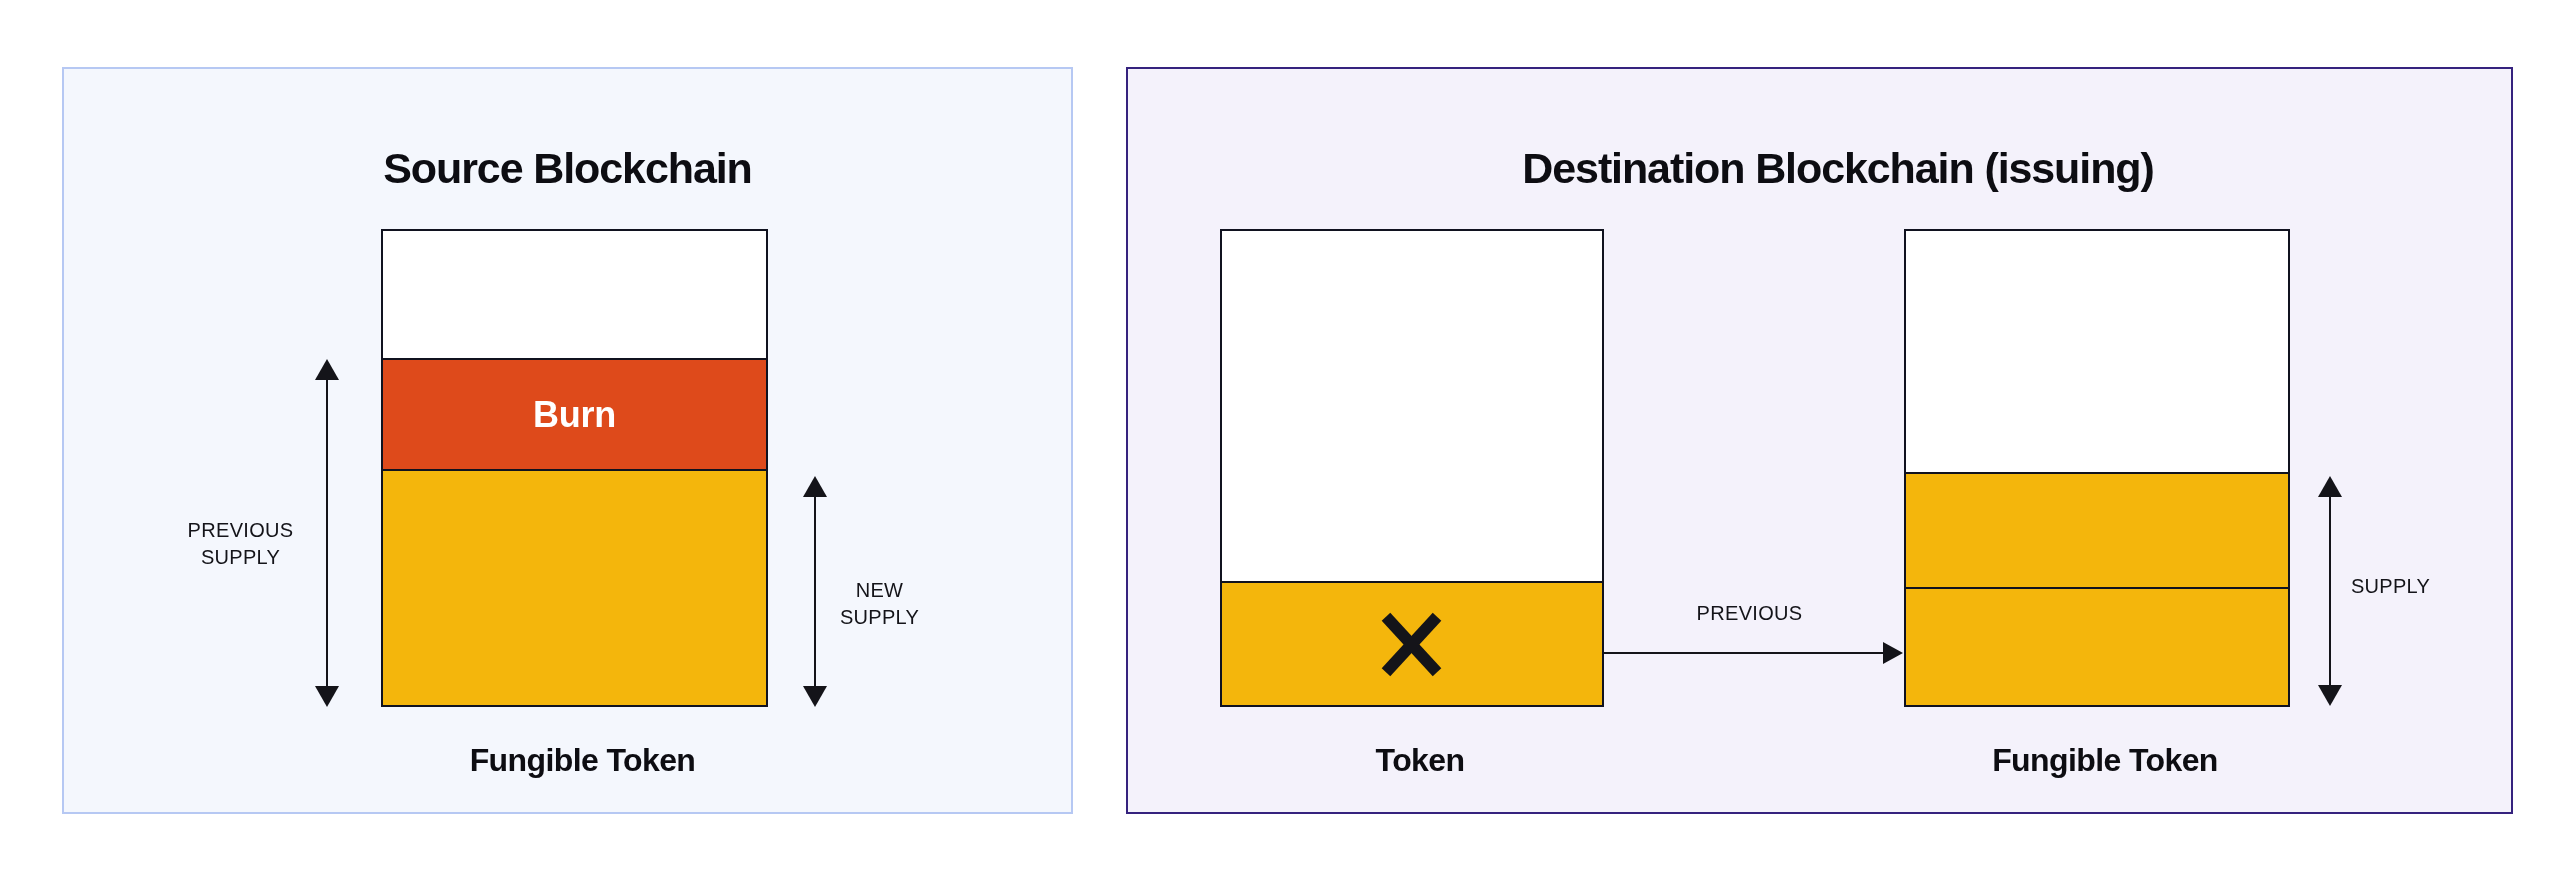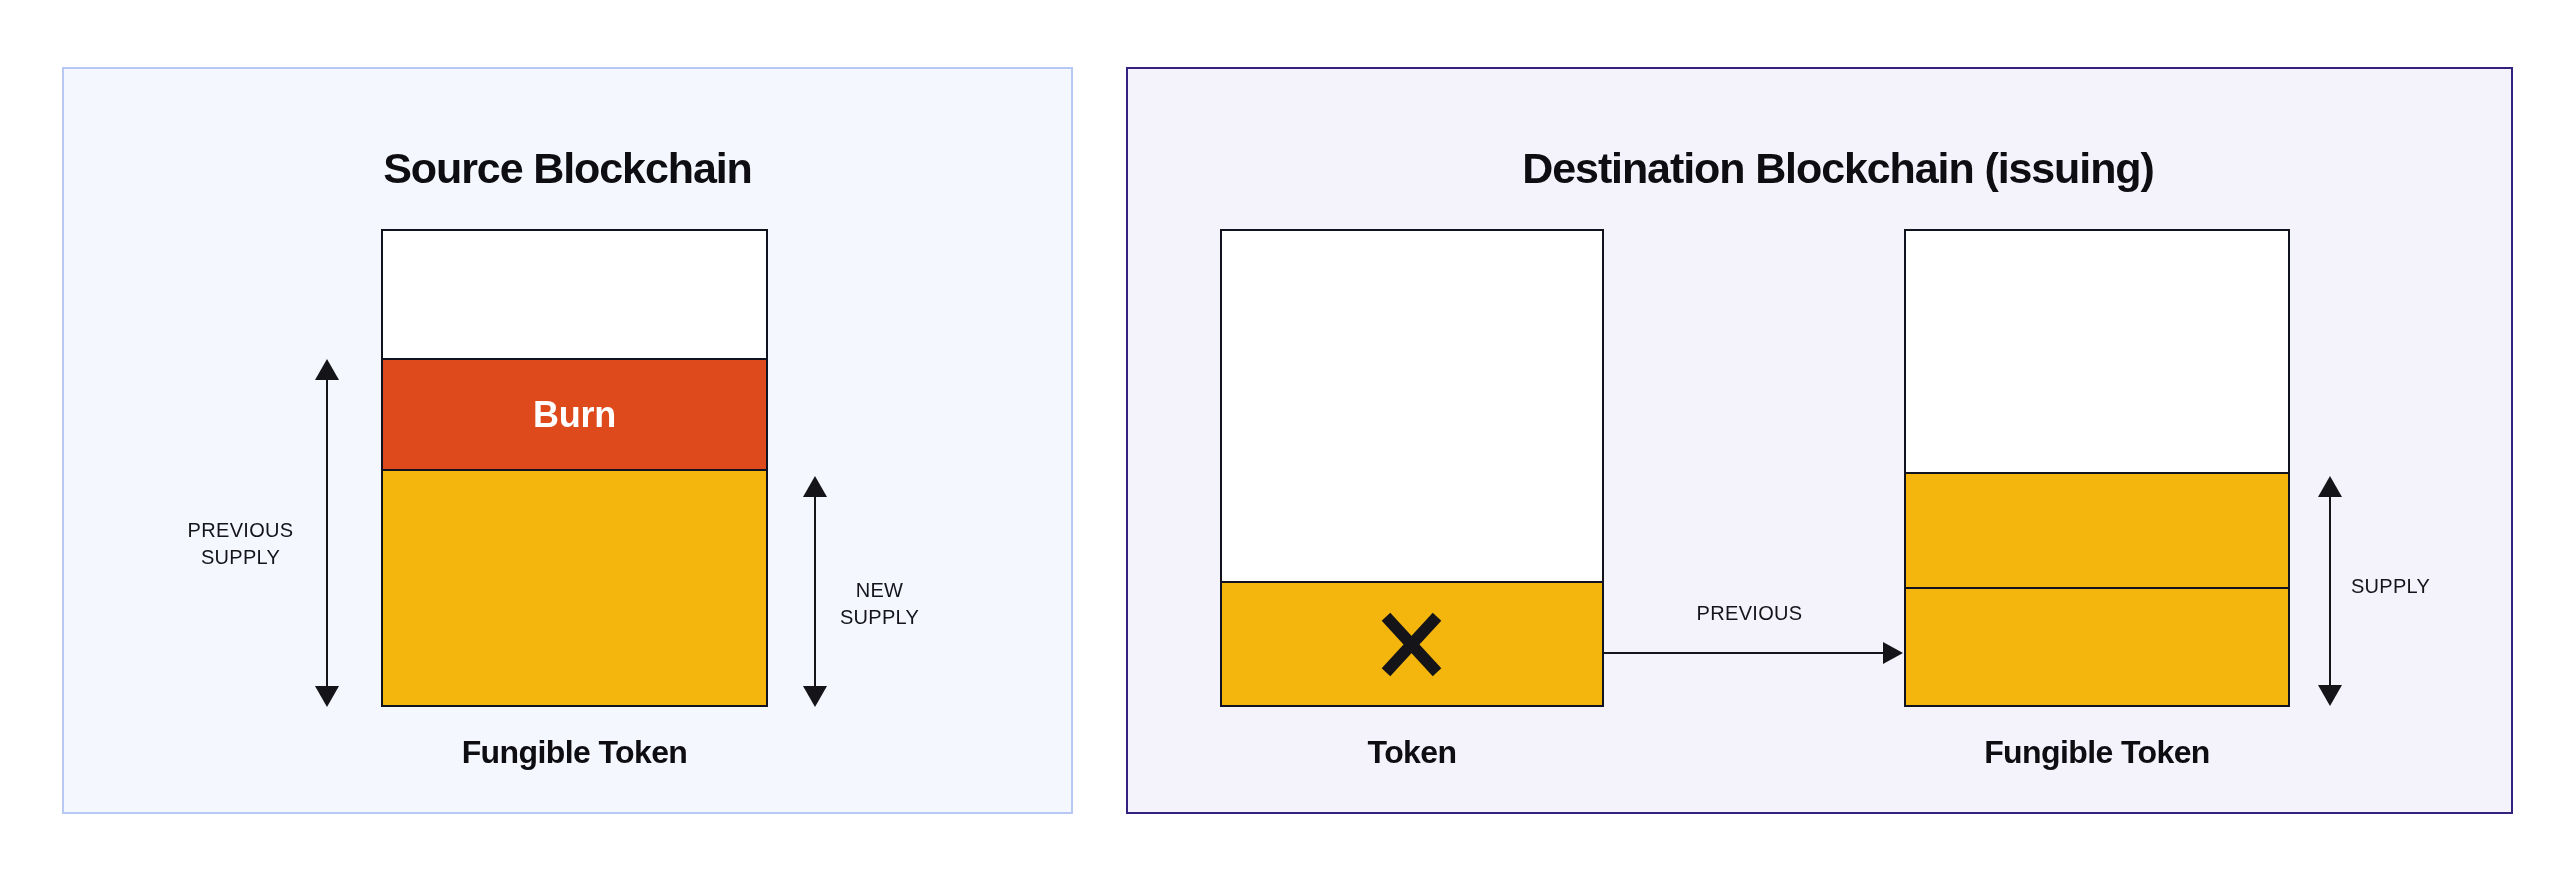--- a/index.html
+++ b/index.html
@@ -44,21 +44,21 @@
   .bar-pool { left: 92px; width: 384px; }
   .sec-pool-empty { height: 350px; background: #ffffff; }
   .sec-pool-fill  { height: 124px; border-top: 2.2px solid #10121f; position: relative; }
 
   .bar-dest { left: 776px; width: 386px; }
   .sec-dest-empty { height: 241px; background: #ffffff; }
   .sec-dest-y1    { height: 115px; border-top: 2.2px solid #10121f; }
   .sec-dest-y2    { height: 118px; border-top: 2.2px solid #10121f; }
 
   .bar-caption {
-    position: absolute; top: 664px; margin: 0;
+    position: absolute; top: 664px; margin: 8px;
     text-align: center; font-size: 32px; font-weight: 700;
     line-height: 1.2; color: #0d0d12; letter-spacing: -0.6px;
   }
   .cap-source { left: 317px;  width: 387px; }
   .cap-pool   { left: 92px;  width: 384px; }
   .cap-dest   { left: 776px; width: 386px; }
 
   
   .small-label {
     position: absolute; font-size: 20px; font-weight: 500;

